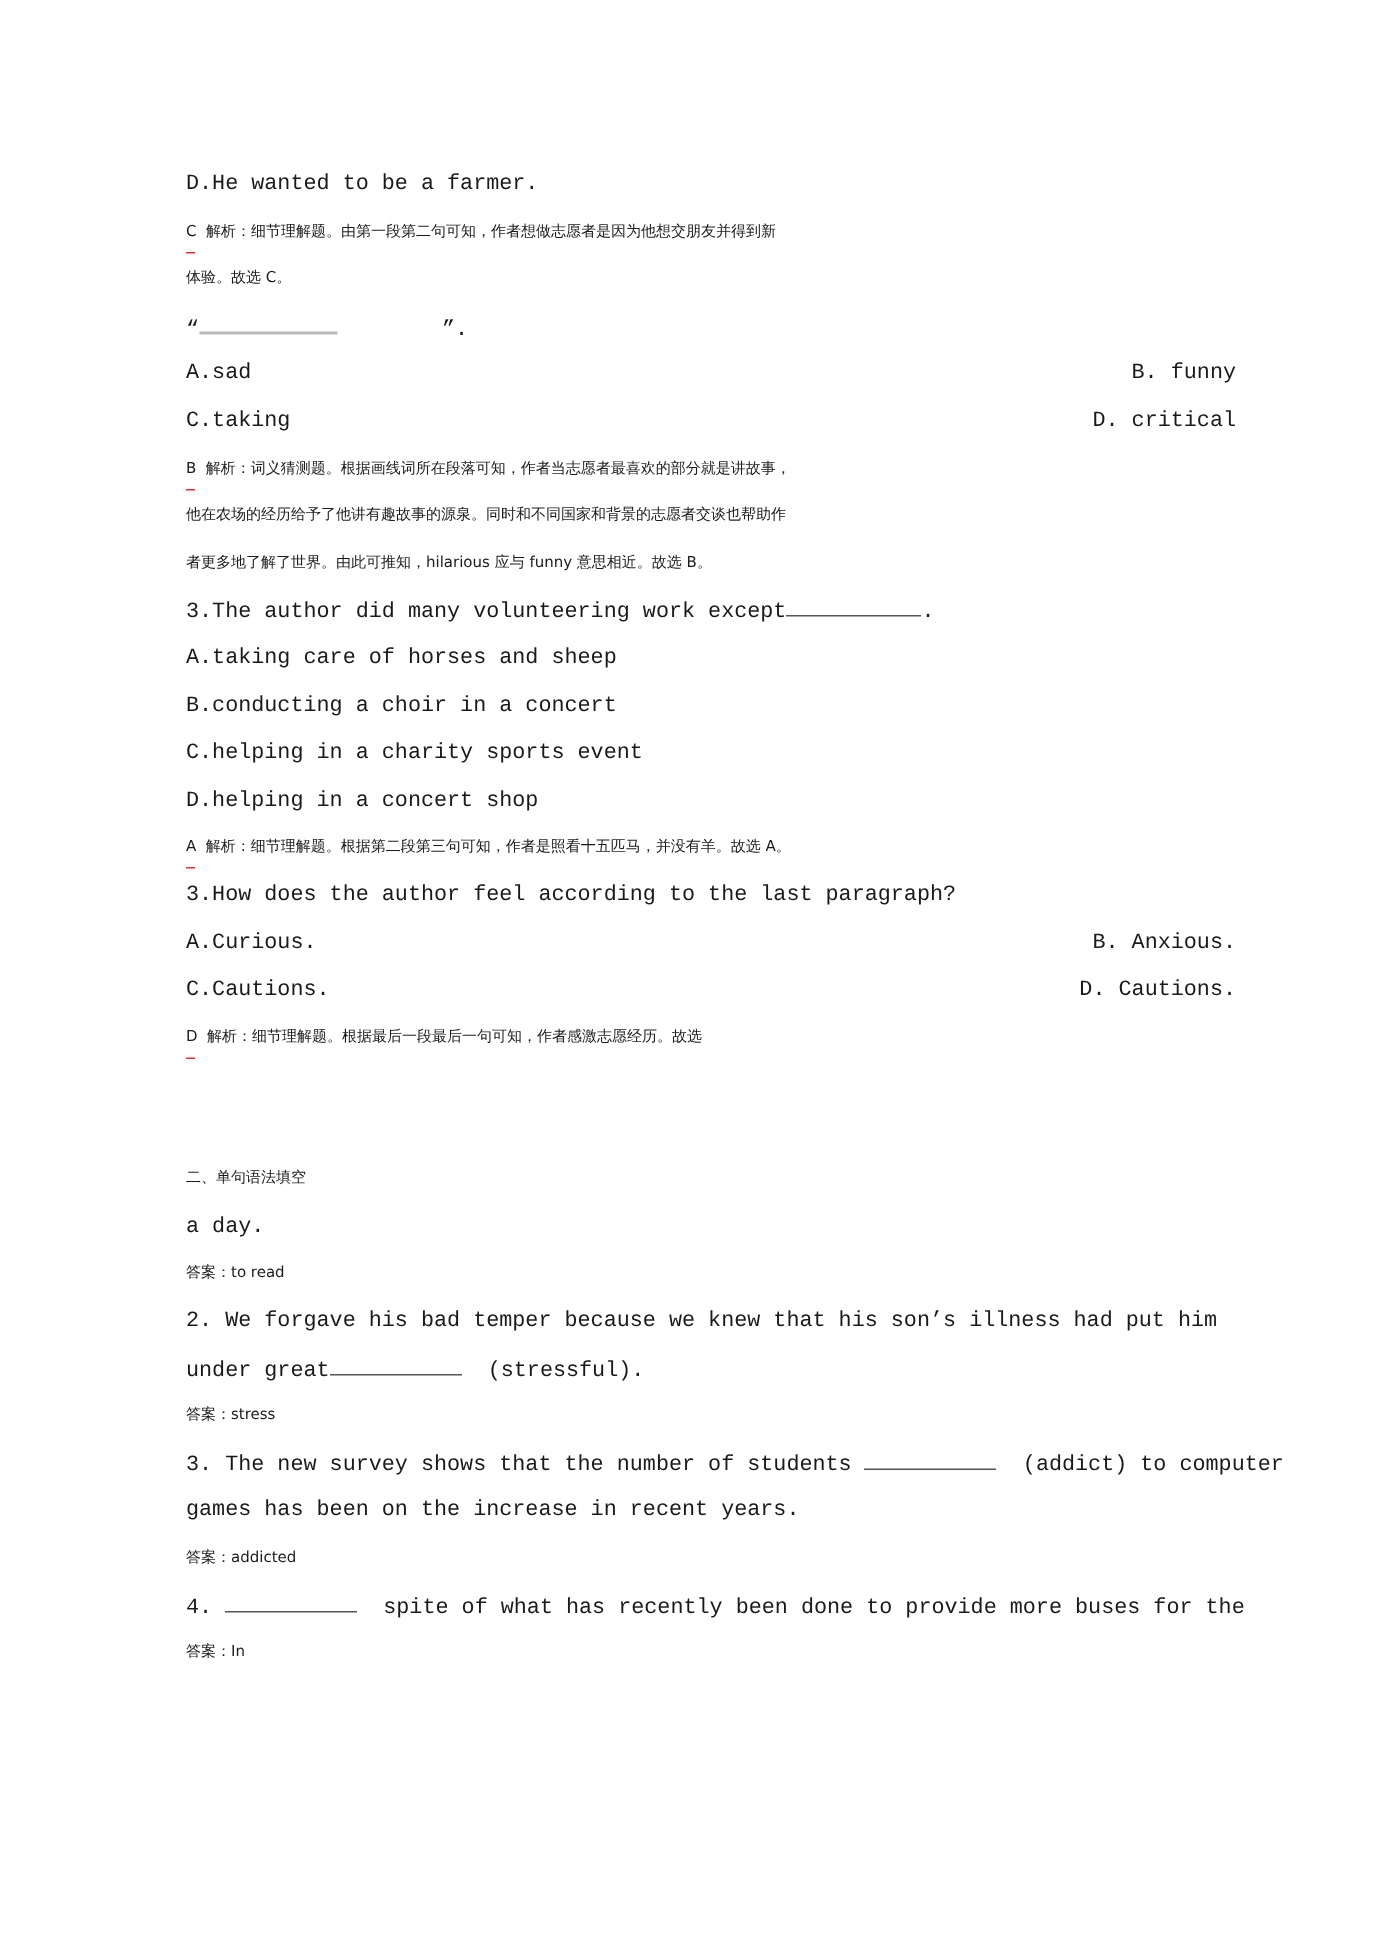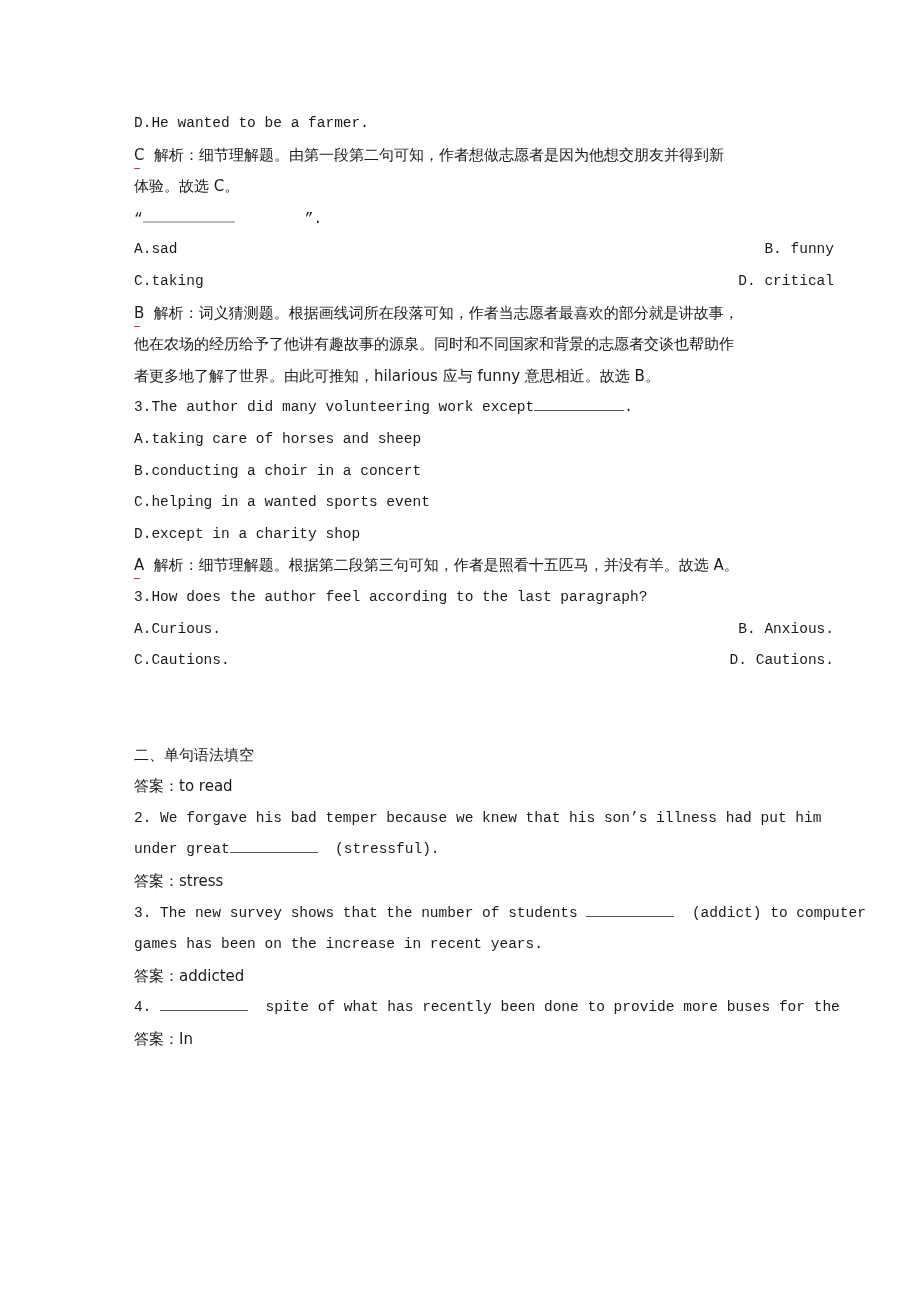--- a/index.html
+++ b/index.html
@@ -1,20 +1,20 @@
 <!DOCTYPE html>
 <html><head>
 <meta charset="utf-8">
 <style>
   html, body { margin: 0; padding: 0; background: #ffffff; }
   body { width: 920px; height: 1302px; position: relative; overflow: hidden;
          font-family: "Liberation Mono", "DejaVu Sans Mono", monospace; color: #1a1a1a; }
-  .page { position: absolute; left: 134px; top: 112px; width: 700px; }
+  .page { position: absolute; left: 124px; top: 112px; width: 700px; }
   .line { height: 31.6px; line-height: 22px; font-size: 14.5px; white-space: pre; position: relative; }
-  .cjk { font-family: "DejaVu Sans", sans-serif; font-size: 15px; }
+  .cjk { font-family: "DejaVu Sans", sans-serif; font-size: 10px; }
   .opt-row { display: flex; justify-content: space-between; }
   .opt-left { width: 274px; }
   .blank { display: inline-block; border-bottom: 1px solid #555; height: 14px; vertical-align: baseline; }
   .blank-grey { border-bottom: 2px solid #bbb; }
   .ans-letter { position: relative; display: inline-block; }
   .ans-letter::after { content: ""; position: absolute; left: 0; bottom: -3px; width: 6px; height: 1px; background: #d33; }
   .gap { height: 63px; }
 </style>
 </head>
 <body>
@@ -34,38 +34,40 @@
     <span class="opt-left">C.taking</span>
     <span>D. critical</span>
   </div>
   <div class="line cjk"><span class="ans-letter">B</span><span>  解析：词义猜测题。根据画线词所在段落可知，作者当志愿者最喜欢的部分就是讲故事，</span></div>
   <div class="line cjk">他在农场的经历给予了他讲有趣故事的源泉。同时和不同国家和背景的志愿者交谈也帮助作</div>
   <div class="line cjk">者更多地了解了世界。由此可推知，hilarious 应与 funny 意思相近。故选 B。</div>
 
   <div class="line"><span>3.The author did many volunteering work except</span><span class="blank" style="width:90px"></span><span>.</span></div>
   <div class="line">A.taking care of horses and sheep</div>
   <div class="line">B.conducting a choir in a concert</div>
-  <div class="line">C.helping in a wanted sports event</div>
-  <div class="line">D.except in a charity shop</div>
+  <div class="line">C.helping in a charity sports event</div>
+  <div class="line">D.helping in a concert shop</div>
   <div class="line cjk"><span class="ans-letter">A</span><span>  解析：细节理解题。根据第二段第三句可知，作者是照看十五匹马，并没有羊。故选 A。</span></div>
 
   <div class="line">3.How does the author feel according to the last paragraph?</div>
   <div class="line opt-row">
     <span class="opt-left">A.Curious.</span>
     <span>B. Anxious.</span>
   </div>
   <div class="line opt-row">
     <span class="opt-left">C.Cautions.</span>
     <span>D. Cautions.</span>
   </div>
+  <div class="line cjk"><span class="ans-letter">D</span><span>  解析：细节理解题。根据最后一段最后一句可知，作者感激志愿经历。故选</span></div>
 
   <div class="gap"></div>
 
   <div class="line cjk">二、单句语法填空</div>
 
+  <div class="line">a day.</div>
   <div class="line cjk">答案：to read</div>
 
   <div class="line">2. We forgave his bad temper because we knew that his son’s illness had put him</div>
   <div class="line"><span>under great</span><span class="blank" style="width:88px"></span><span>  (stressful).</span></div>
   <div class="line cjk">答案：stress</div>
 
   <div class="line"><span>3. The new survey shows that the number of students </span><span class="blank" style="width:88px"></span><span>  (addict) to computer</span></div>
   <div class="line">games has been on the increase in recent years.</div>
   <div class="line cjk">答案：addicted</div>
 

